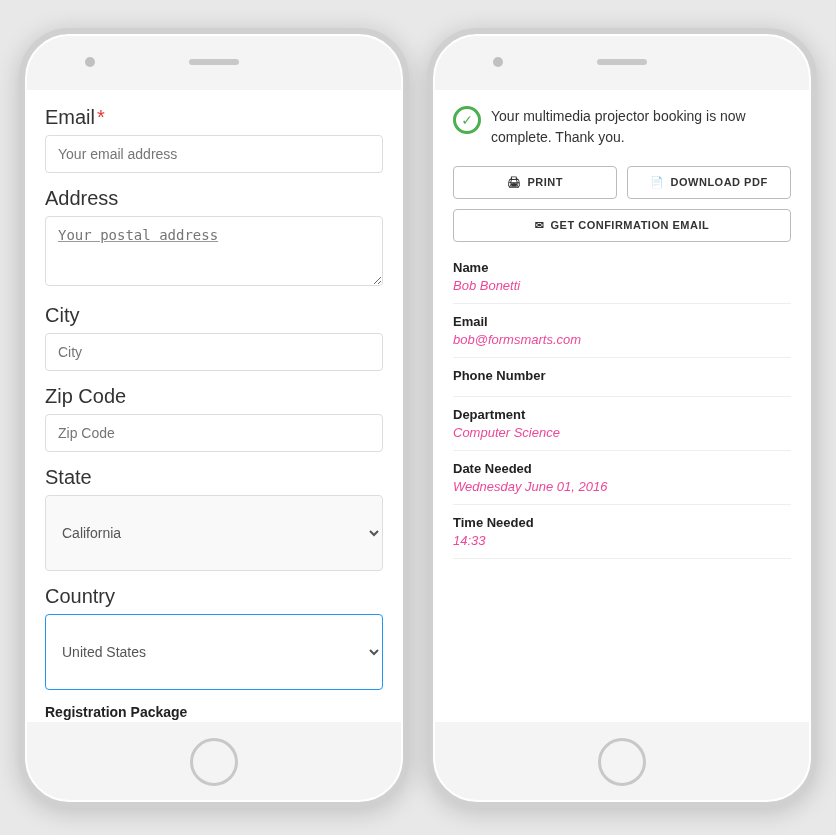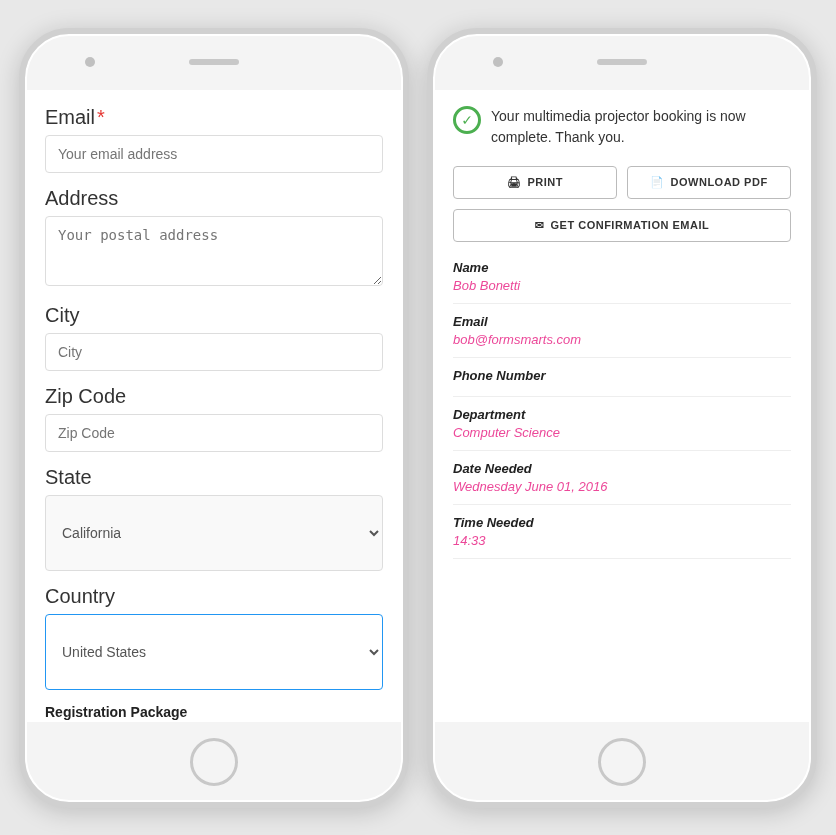--- a/index.html
+++ b/index.html
@@ -110,20 +110,21 @@
       width: 100%;
       border: 1px solid #ddd;
       border-radius: 4px;
       padding: 10px 12px;
       font-size: 14px;
       color: #999;
       background: #fff;
       height: 70px;
       resize: vertical;
       outline: none;
+      text-decoration: underline;
     }
     .form-select {
       width: 100%;
       border: 1px solid #ddd;
       border-radius: 4px;
       padding: 28px 12px;
       font-size: 14px;
       color: #555;
       background: #f9f9f9;
       appearance: auto;
@@ -235,21 +236,20 @@
     .detail-row {
       border-bottom: 1px solid #eee;
       padding-bottom: 10px;
       margin-bottom: 10px;
     }
     .detail-label {
       font-size: 13px;
       font-weight: 700;
       color: #222;
       margin-bottom: 3px;
-      font-style: italic;
     }
     .detail-value {
       font-size: 13px;
       color: #ec4899;
       font-style: italic;
     }
   </style>
 </head>
 <body>
 

